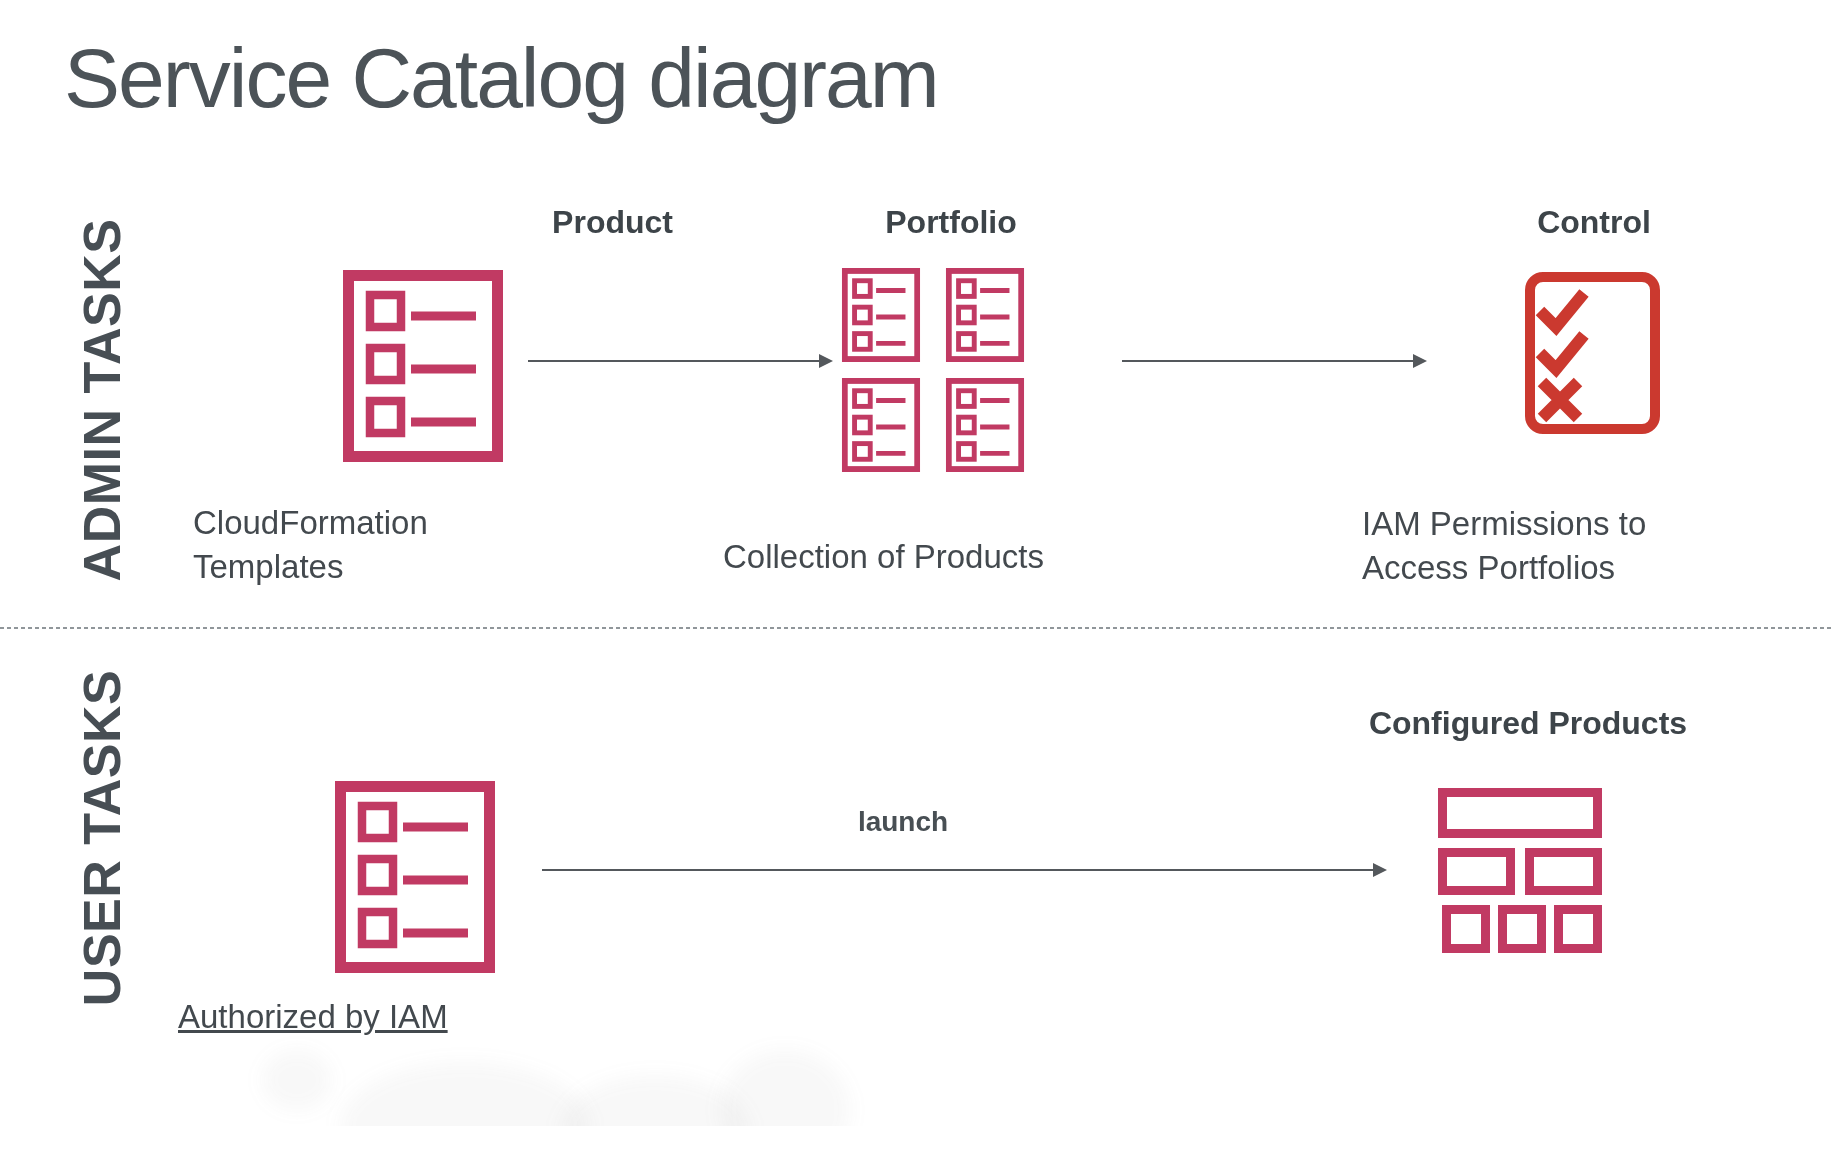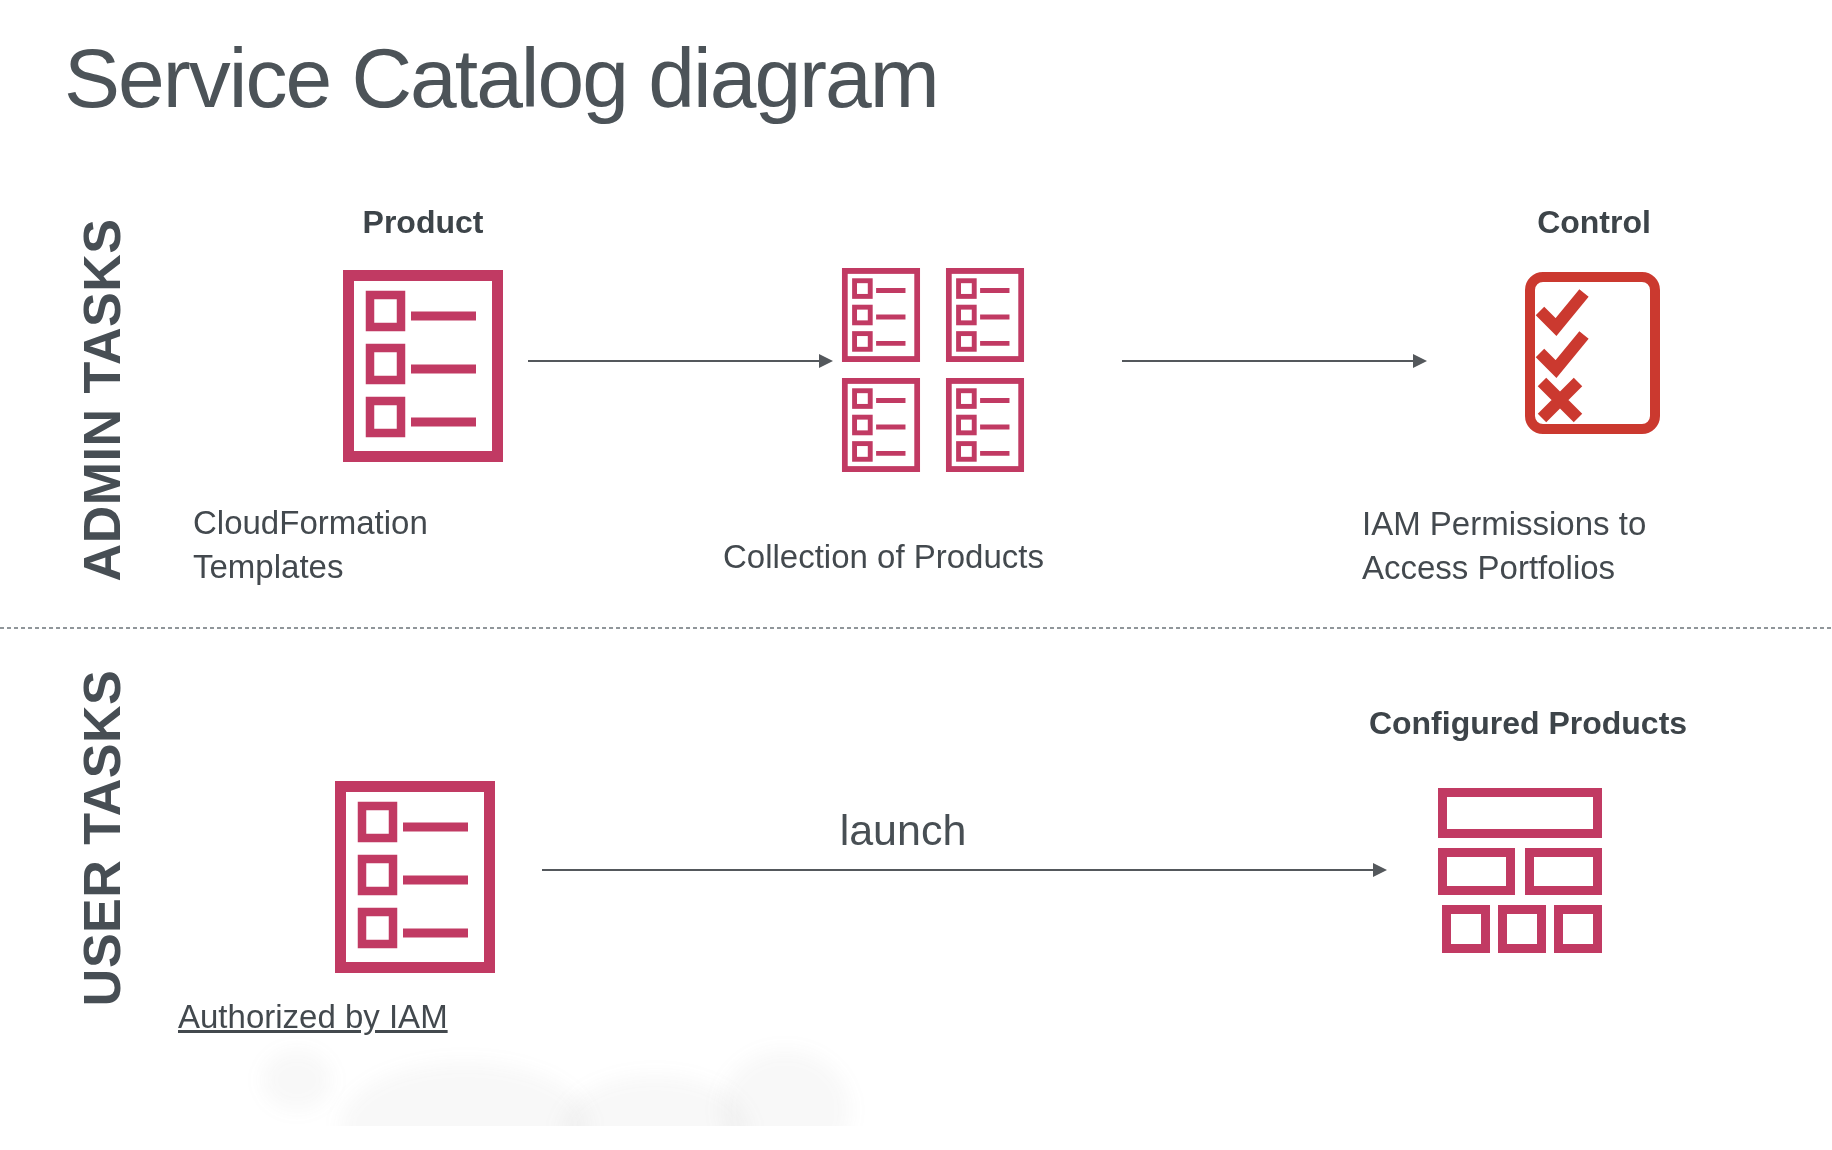--- a/index.html
+++ b/index.html
@@ -22,39 +22,39 @@
     transform:rotate(-90deg); white-space:nowrap;
   }
   .rot-admin { width:400px; left:-98px; top:372px; }
   .rot-user  { width:340px; left:-68px; top:810px; }
 
   
   .heading {
     position:absolute; width:500px; text-align:center;
     font-size:32px; font-weight:700; color:#3d4449; line-height:1.15;
   }
-  .h-product      { left:173px;  top:204px; }
+  .h-product      { left:173px;  top:204px;text-align:right; }
   .h-portfolio    { left:701px;  top:204px; }
   .h-control      { left:1344px; top:204px; }
   .h-product-list { left:164px;  top:708px; }
   .h-provisioned  { left:1278px; top:705px; }
 
   .caption {
     position:absolute; width:460px; text-align:left; white-space:pre-line;
     font-size:33px; font-weight:400; color:#43494e; line-height:1.33;
   }
   .c-cloudformation { left:193px;  top:501px; }
   .c-collection     { left:723px;  top:535px; }
   .c-iam            { left:1362px; top:486px;margin-top:16px; }
   .c-authorized     { left:178px;  top:995px;text-decoration:underline; }
   .c-ready          { left:1298px; top:973px; }
 
   .arrow-label {
     position:absolute; width:300px; left:753px; top:806px; text-align:center;
-    font-size:43px; font-weight:400; color:#484f54;
+    font-size:28px; font-weight:700; color:#484f54;
   }
 
   
   .icon { position:absolute; display:block; }
   .i-product      { left:343px;  top:270px; width:160px; height:192px; }
   .i-product-list { left:335px;  top:781px; width:160px; height:192px; }
   .i-control      { left:1525px; top:272px; width:135px; height:162px; }
   .i-bricks       { left:1438px; top:788px; width:164px; height:166px; }
 
   .portfolio-grid {
@@ -142,20 +142,21 @@
 
   <div class="heading h-product">Product</div>
   <svg class="icon i-product" viewBox="0 0 160 192">
       <use href="#sym-list"></use>
     </svg>
   <div class="caption c-cloudformation">CloudFormation
 Templates</div>
 
   <div class="arrow a1"></div>
 
+  <div class="heading h-portfolio">Portfolio</div>
   <div class="portfolio-grid">
     <svg viewBox="0 0 80 96">
         <use href="#sym-mini-list"></use>
       </svg>
     <svg viewBox="0 0 80 96">
         <use href="#sym-mini-list"></use>
       </svg>
     <svg viewBox="0 0 80 96">
         <use href="#sym-mini-list"></use>
       </svg>

